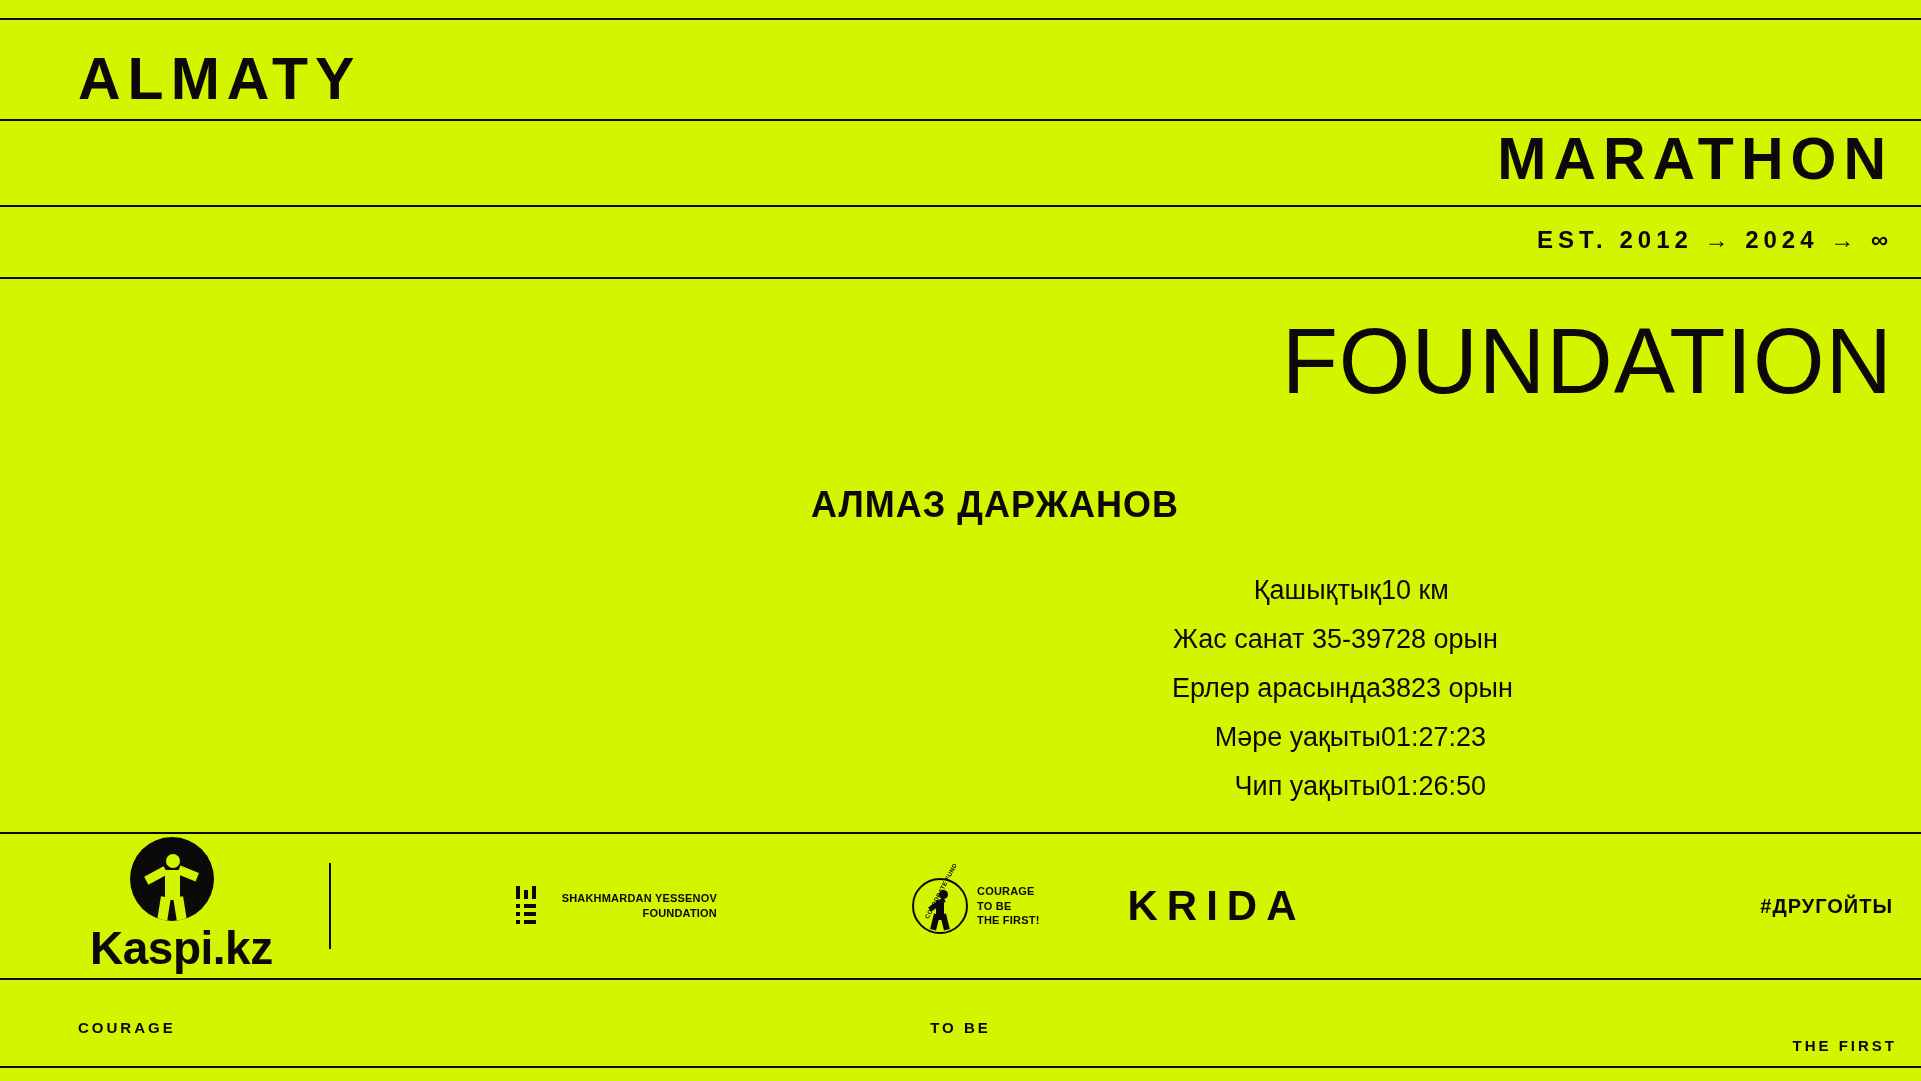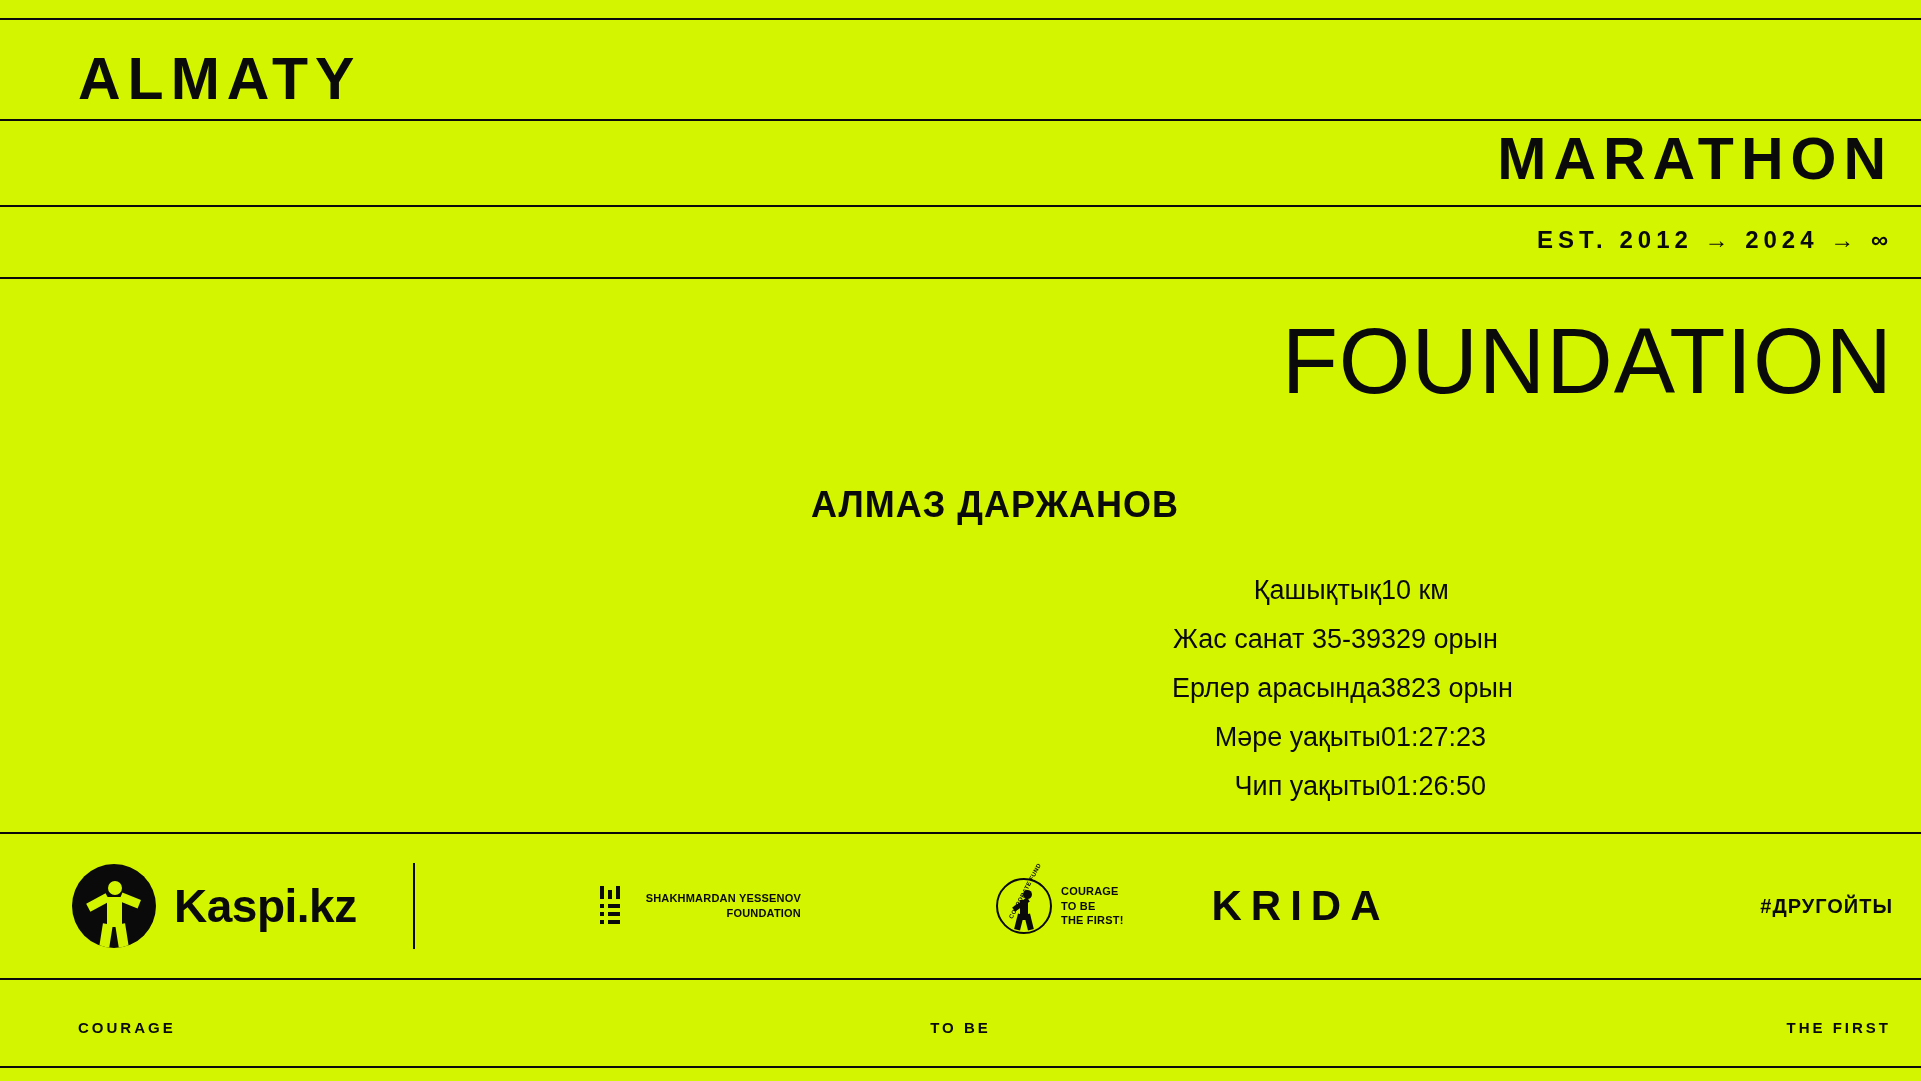--- a/index.html
+++ b/index.html
@@ -119,20 +119,21 @@
     left: 0;
     width: 100%;
     height: 144px;
     display: flex;
     align-items: center;
   }
   .kaspi {
     display: flex;
     align-items: center;
     margin-left: 72px;
+    flex-direction: column;
   }
   .kaspi-mark {
     width: 84px;
     height: 84px;
     border-radius: 50%;
     background: #0a0a0a;
     position: relative;
     overflow: hidden;
     flex: none;
   }
@@ -294,21 +295,21 @@
   }
   .footer span {
     position: absolute;
     font-size: 15px;
     font-weight: 700;
     letter-spacing: 3px;
     line-height: 1;
   }
   .f-left { left: 78px; }
   .f-mid { left: 50%; transform: translateX(-50%); }
-  .f-right { right: 30px; }
+  .f-right { right: 24px; margin-top: 18px; }
 </style>
 </head>
 <body>
 
 <div class="cert">
 
   <div class="rule r1"></div>
   <div class="rule r2"></div>
   <div class="rule r3"></div>
   <div class="rule r4"></div>
@@ -321,21 +322,21 @@
 
   <div class="participant">АЛМАЗ ДАРЖАНОВ</div>
 
   <div class="results">
     <div class="res-row">
       <div class="res-label">Қашықтық</div>
       <div class="res-value">10 км</div>
     </div>
     <div class="res-row">
       <div class="res-label">Жас санат 35-39</div>
-      <div class="res-value">329 орын</div>
+      <div class="res-value">728 орын</div>
     </div>
     <div class="res-row">
       <div class="res-label">Ерлер арасында</div>
       <div class="res-value">3823 орын</div>
     </div>
     <div class="res-row">
       <div class="res-label">Мәре уақыты</div>
       <div class="res-value">01:27:23</div>
     </div>
     <div class="res-row">

